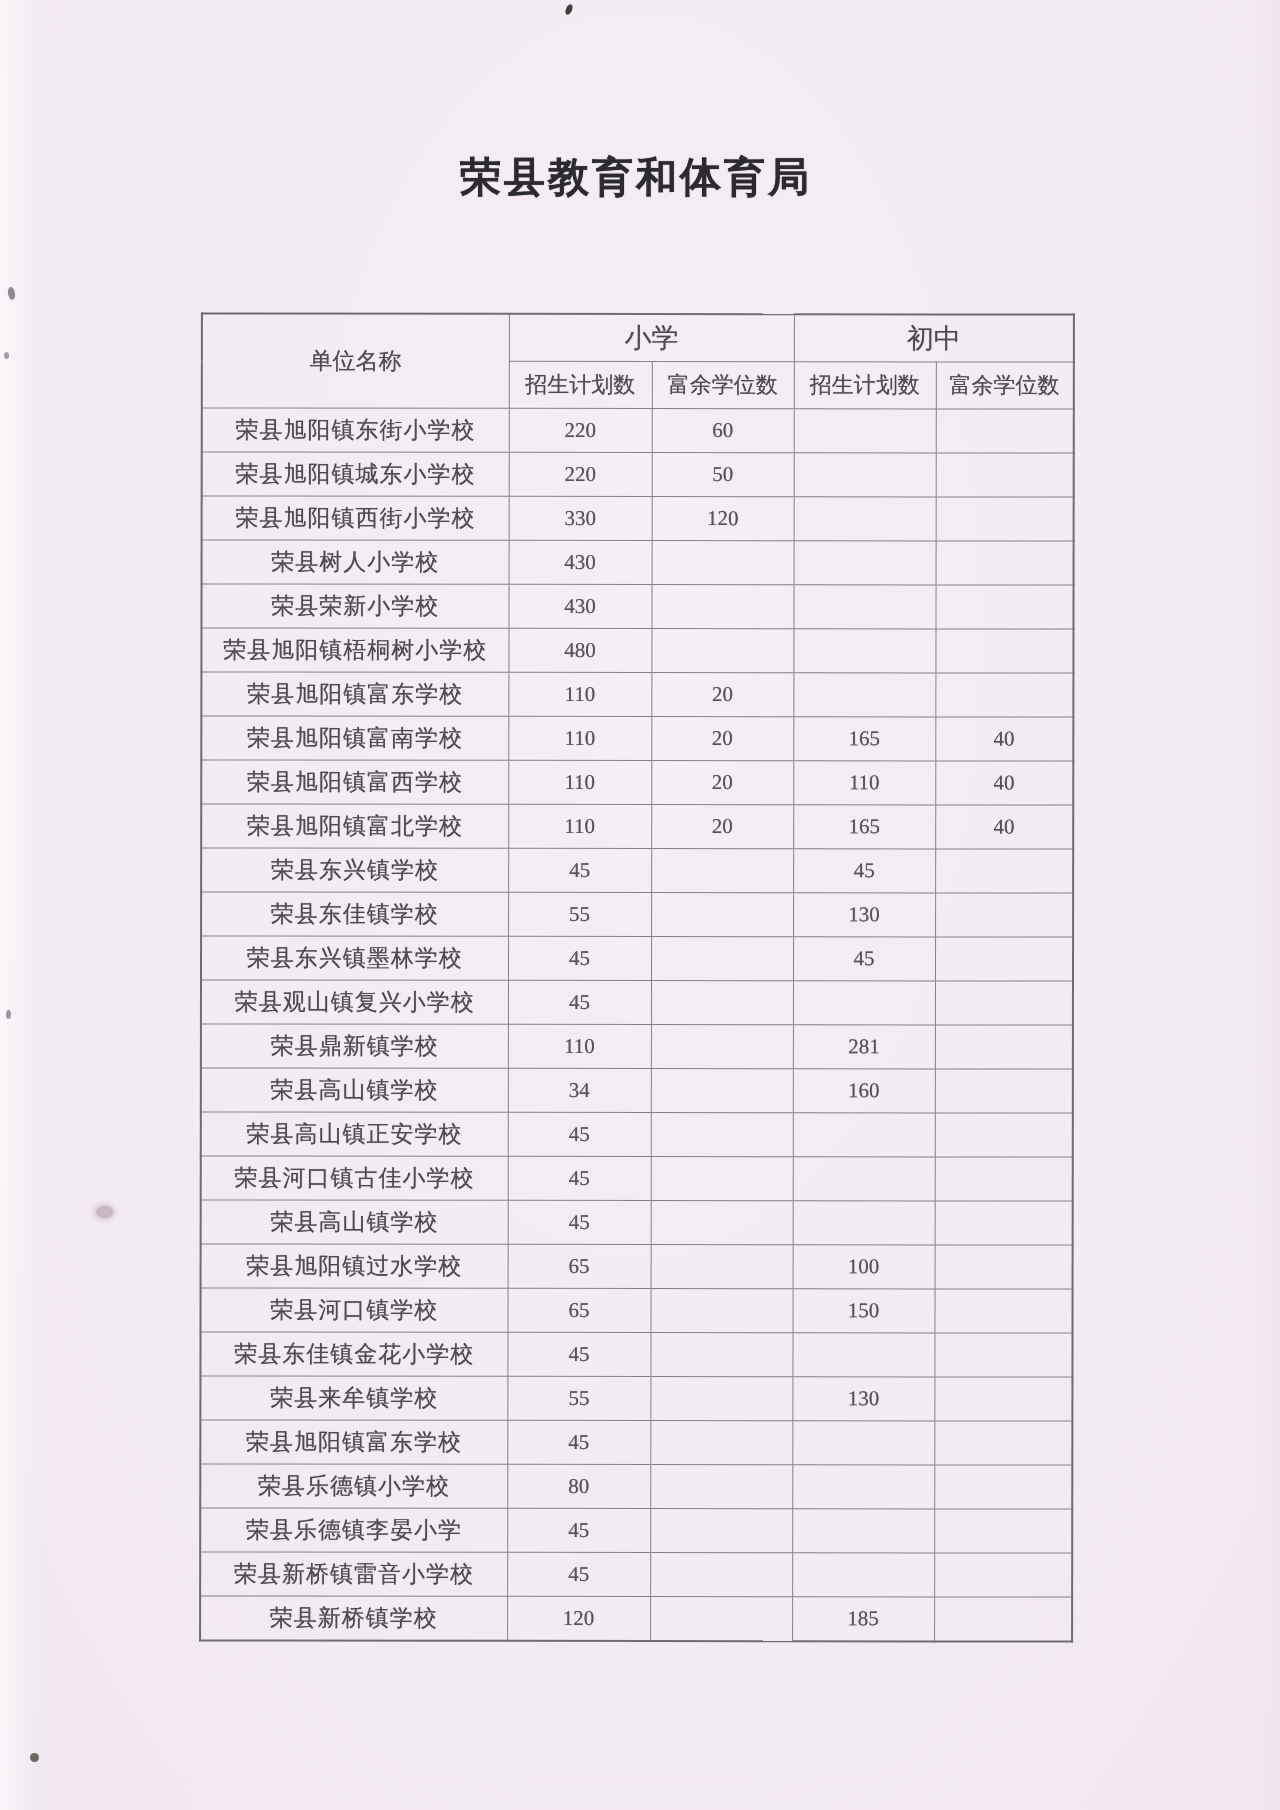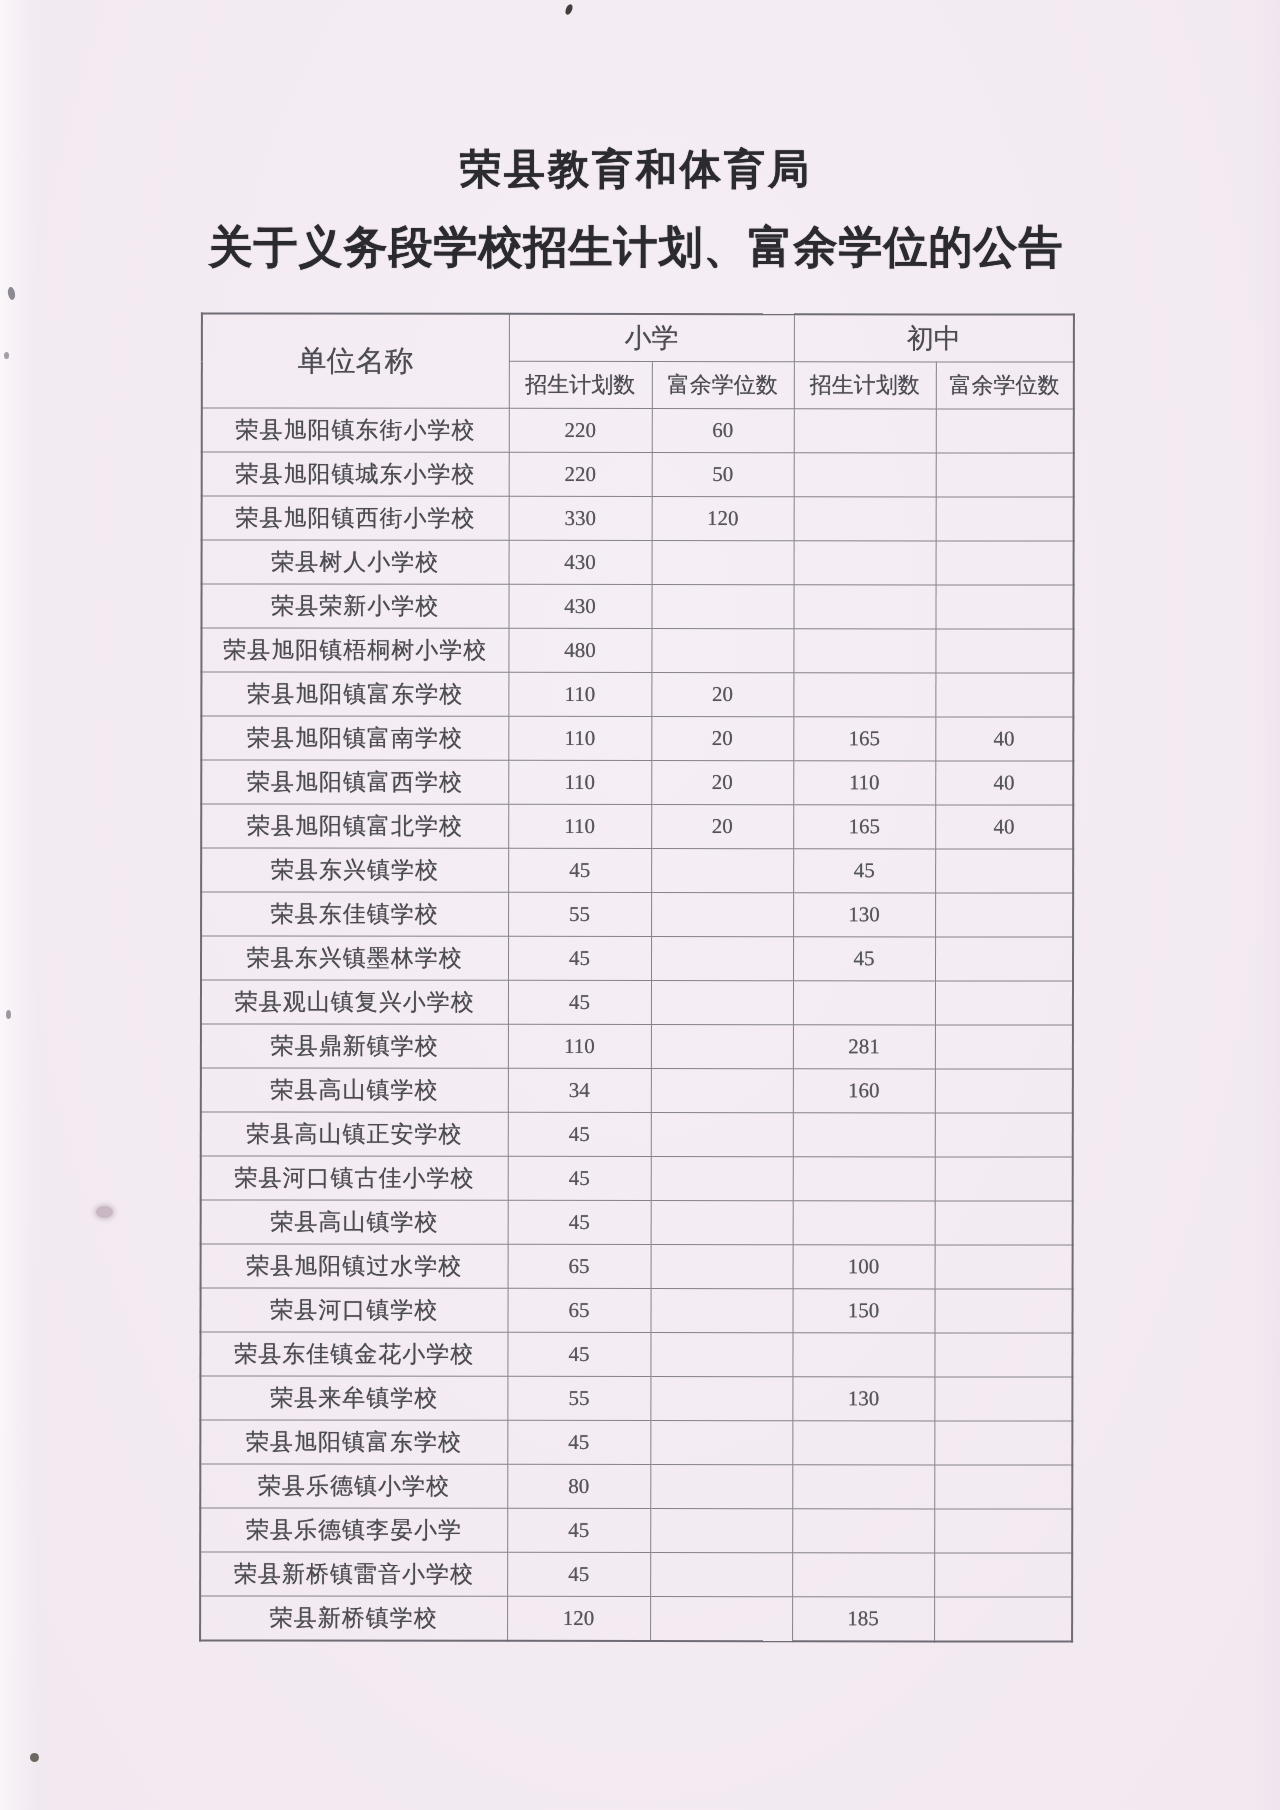--- a/index.html
+++ b/index.html
@@ -6,61 +6,60 @@
   .page{
     position:relative;width:1280px;height:1810px;overflow:hidden;
     background-color:#f5ecf4;
     background-image:
       linear-gradient(90deg, rgba(255,255,255,.6) 0px, rgba(255,255,255,0) 38px),
       linear-gradient(270deg, rgba(236,225,236,.5) 0px, rgba(236,225,236,0) 26px),
       radial-gradient(ellipse at 50% 35%, rgba(255,255,255,.10), rgba(40,20,40,.02));
     font-family:"Liberation Serif","DejaVu Serif",serif;
     color:#4c4b52;
   }
-  .titles{position:absolute;left:200px;top:142px;width:872px;text-align:center;color:#2b2a2e;}
+  .titles{position:absolute;left:200px;top:150px;width:872px;text-align:center;color:#2b2a2e;}
   .title-1{font-size:41px;font-weight:bold;letter-spacing:3px;
            text-shadow:0 0 1px rgba(43,42,46,.85);}
   .title-2{font-size:44px;font-weight:bold;letter-spacing:1px;margin-top:21px;white-space:nowrap;
            text-shadow:0 0 1px rgba(43,42,46,.85);}
   table.sheet{
     position:absolute;left:200px;top:313px;width:872px;
     border-collapse:collapse;table-layout:fixed;
     transform:rotate(0.08deg);
     border:2px solid #6f6c75;
   }
   .sheet th,.sheet td{
     border:1px solid #85828a;
     text-align:center;vertical-align:middle;
     font-weight:normal;padding:0 2px;
     color:#4c4b52;
     text-shadow:0 0 .7px rgba(70,68,78,.65);
     overflow:hidden;white-space:nowrap;
   }
   .hrow1 th{height:46px;font-size:27px;}
   .hrow2 th{height:46px;font-size:22px;font-family:Liberation Serif, serif;}
-  th.unit-head{font-size:29px;}
+  th.unit-head{font-size:23px;}
   .sheet tbody tr{height:44px;}
   td.name{font-size:23px;letter-spacing:1px;}
   td.num{font-size:21px;color:#55545b;}
   .speck{position:absolute;border-radius:50%;}
   .speck-a{left:566px;top:4px;width:6px;height:11px;background:#413f3e;transform:rotate(24deg);}
   .speck-b{left:8px;top:287px;width:7px;height:13px;background:#8d8a93;transform:rotate(-10deg);}
   .speck-c{left:96px;top:1206px;width:17px;height:12px;background:#c9b7c4;box-shadow:0 0 4px 2px rgba(201,183,196,.7);}
   .speck-d{left:30px;top:1753px;width:9px;height:9px;background:#6b6862;}
   .speck-e{left:6px;top:1010px;width:5px;height:9px;background:#9b97a0;}
   .speck-f{left:4px;top:352px;width:5px;height:7px;background:#a39fa8;}
 </style>
 </head>
 <body>
 
 <div class="page">
 
   <div class="titles">
     <div class="title-1">荣县教育和体育局</div>
-    <div class="title-2">关于义务段学校招生计划、富余学位的公告</div>
   </div>
 
   <table class="sheet">
     <colgroup>
       <col style="width:307px">
       <col style="width:143px">
       <col style="width:142px">
       <col style="width:142px">
       <col style="width:138px">
     </colgroup>

